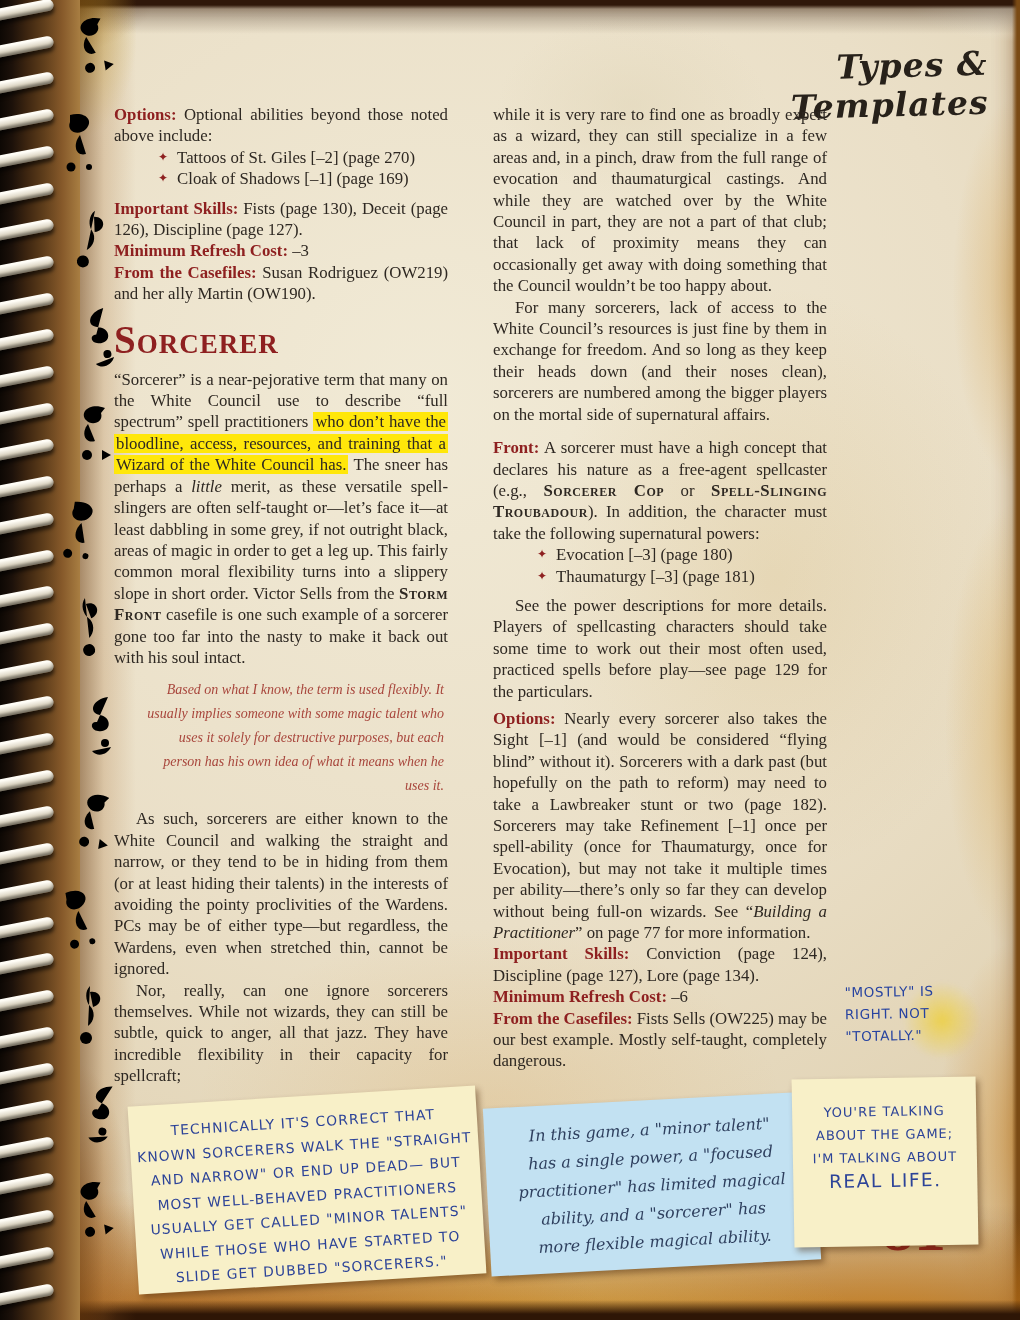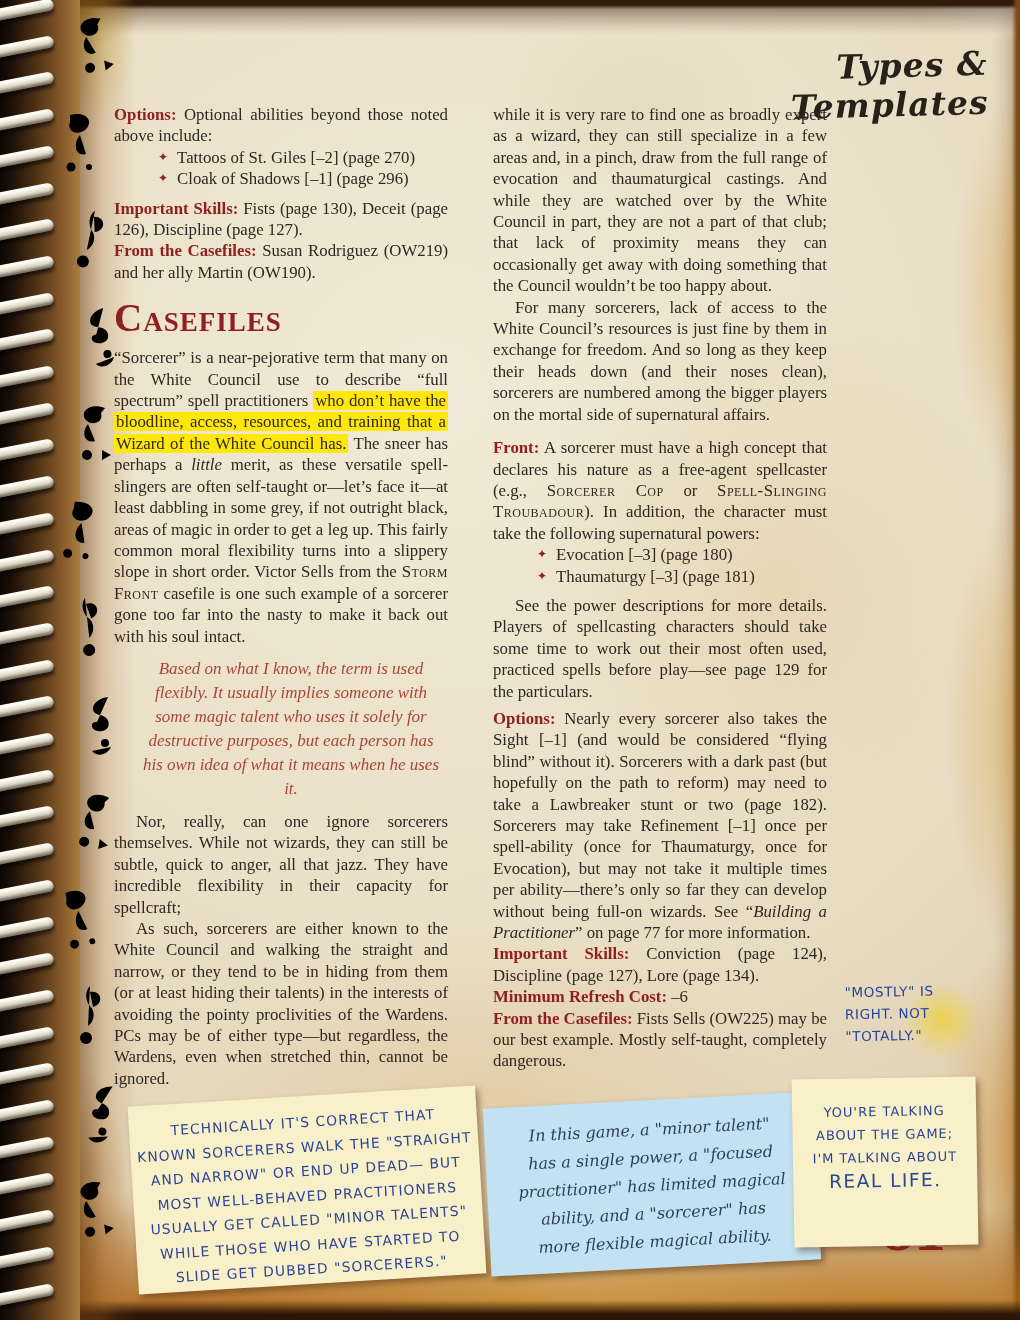--- a/index.html
+++ b/index.html
@@ -59,23 +59,23 @@
   .col p{margin:0;}
   .entry{margin-bottom:8px;}
   .label{color:var(--accent-red);font-weight:bold;}
   .bullets{margin:0 0 8px 0;}
   .brow{display:flex;gap:9px;padding-left:44px;text-align:left;}
   .bicon{color:var(--accent-red);font-size:12px;flex:0 0 auto;}
   .heading{font-variant:small-caps;font-weight:bold;font-size:39px;line-height:42px;
     color:var(--accent-red);margin:14px 0 8px;letter-spacing:1px;text-align:left;}
   .ind{text-indent:22px;}
   .hl{background:var(--highlight-yellow);padding:0 2px;box-decoration-break:clone;-webkit-box-decoration-break:clone;}
-  .sc{font-variant:small-caps;letter-spacing:.5px;}
+  .sc{font-variant:small-caps;letter-spacing:.5px;font-weight:bold;}
   .script-note{margin:10px 0 10px 24px;width:306px;color:var(--script-red);
-    font-style:italic;font-size:17px;line-height:24px;text-align:center;}
+    font-style:italic;font-size:14px;line-height:24px;text-align:right;}
 
   .margin-note{position:absolute;left:845px;top:980px;width:140px;z-index:4;
     font-family:"DejaVu Sans",sans-serif;font-size:13.5px;line-height:22px;
     color:#2743a0;letter-spacing:.6px;transform:rotate(-1deg);}
   .margin-note::before{content:"";position:absolute;left:58px;top:2px;width:78px;height:78px;
     background:radial-gradient(closest-side,rgba(240,205,25,.65),rgba(240,205,25,0));
     filter:blur(2px);z-index:-1;}
 
   .note{position:absolute;box-shadow:3px 4px 6px rgba(70,35,5,.45);z-index:5;}
   .note-yellow-left{left:133px;top:1096px;width:348px;height:188px;background:var(--note-yellow);
@@ -217,31 +217,32 @@
 
   <div class="col col-left">
     <p class="entry"><span class="label">Options:</span> <span>Optional abilities beyond those noted above include:</span></p>
     <div class="bullets">
       <div class="brow">
           <span class="bicon">✦</span>
           <span>Tattoos of St. Giles [–2] (page 270)</span>
         </div>
       <div class="brow">
           <span class="bicon">✦</span>
-          <span>Cloak of Shadows [–1] (page 296)</span>
+          <span>Cloak of Shadows [–1] (page 169)</span>
         </div>
     </div>
     <p class="entry"><span class="label">Important Skills:</span> <span>Fists (page 130), Deceit (page 126), Discipline (page 127).</span></p>
+    <p class="entry"><span class="label">Minimum Refresh Cost:</span> <span>–3</span></p>
     <p class="entry"><span class="label">From the Casefiles:</span> <span>Susan Rodriguez (OW219) and her ally Martin (OW190).</span></p>
 
-    <div class="heading">Casefiles</div>
+    <div class="heading">Sorcerer</div>
     <p>“Sorcerer” is a near-pejorative term that many on the White Council use to describe “full spectrum” spell practitioners <span class="hl">who don’t have the bloodline, access, resources, and training that a Wizard of the White Council has.</span> The sneer has perhaps a <em>little</em> merit, as these versatile spell-slingers are often self-taught or—let’s face it—at least dabbling in some grey, if not outright black, areas of magic in order to get a leg up. This fairly common moral flexibility turns into a slippery slope in short order. Victor Sells from the <span class="sc">Storm Front</span> casefile is one such example of a sorcerer gone too far into the nasty to make it back out with his soul intact.</p>
     <div class="script-note">Based on what I know, the term is used flexibly. It usually implies someone with some magic talent who uses it solely for destructive purposes, but each person has his own idea of what it means when he uses it.</div>
+    <p class="ind">As such, sorcerers are either known to the White Council and walking the straight and narrow, or they tend to be in hiding from them (or at least hiding their talents) in the interests of avoiding the pointy proclivities of the Wardens. PCs may be of either type—but regardless, the Wardens, even when stretched thin, cannot be ignored.</p>
     <p class="ind">Nor, really, can one ignore sorcerers themselves. While not wizards, they can still be subtle, quick to anger, all that jazz. They have incredible flexibility in their capacity for spellcraft;</p>
-    <p class="ind">As such, sorcerers are either known to the White Council and walking the straight and narrow, or they tend to be in hiding from them (or at least hiding their talents) in the interests of avoiding the pointy proclivities of the Wardens. PCs may be of either type—but regardless, the Wardens, even when stretched thin, cannot be ignored.</p>
   </div>
 
   <div class="col col-right">
     <p>while it is very rare to find one as broadly expert as a wizard, they can still specialize in a few areas and, in a pinch, draw from the full range of evocation and thaumaturgical castings. And while they are watched over by the White Council in part, they are not a part of that club; that lack of proximity means they can occasionally get away with doing something that the Council wouldn’t be too happy about.</p>
     <p class="ind" style="margin-bottom:12px">For many sorcerers, lack of access to the White Council’s resources is just fine by them in exchange for freedom. And so long as they keep their heads down (and their noses clean), sorcerers are numbered among the bigger players on the mortal side of supernatural affairs.</p>
     <p class="entry"><span class="label">Front:</span> <span>A sorcerer must have a high concept that declares his nature as a free-agent spellcaster (e.g., <span class="sc">Sorcerer Cop</span> or <span class="sc">Spell-Slinging Troubadour</span>). In addition, the character must take the following supernatural powers:</span></p>
     <div class="bullets">
       <div class="brow">
           <span class="bicon">✦</span>
           <span>Evocation [–3] (page 180)</span>

